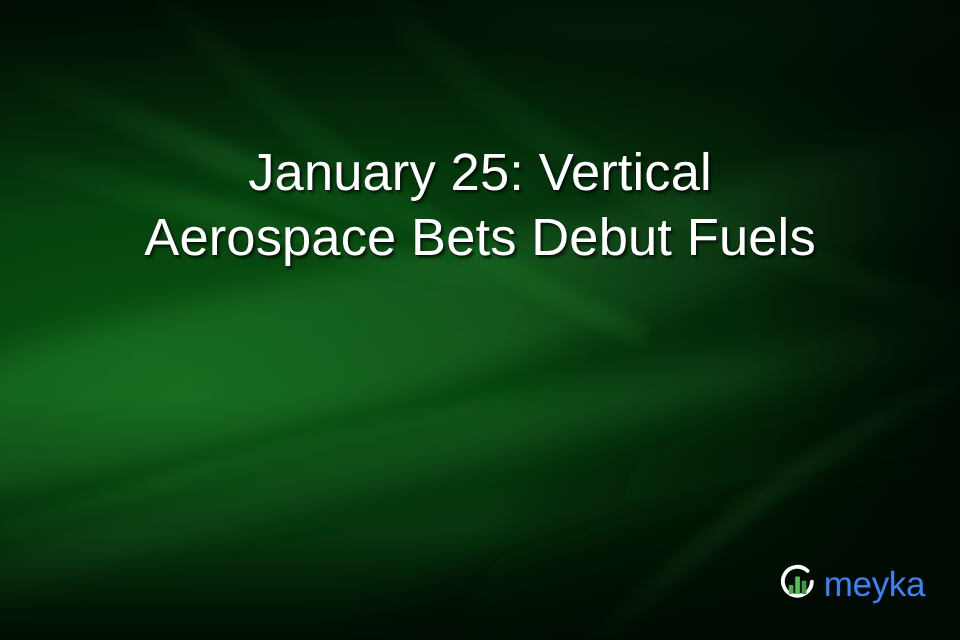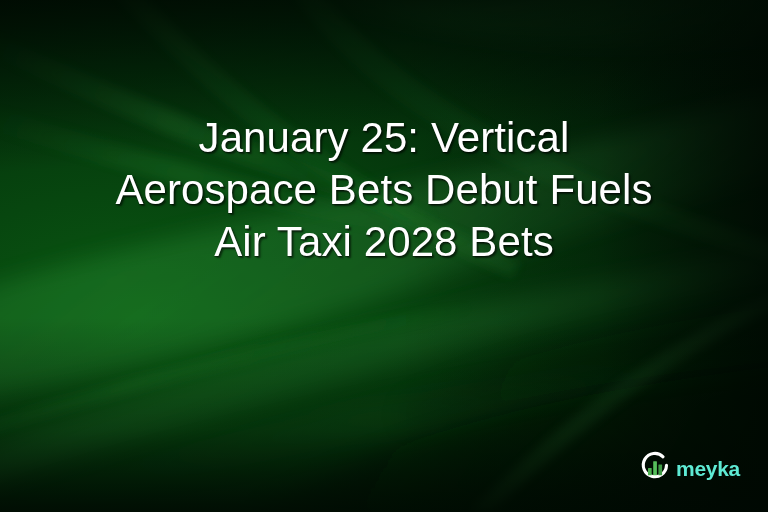--- a/index.html
+++ b/index.html
@@ -57,23 +57,23 @@
   .logo {
     position: absolute;
     right: 28px;
     bottom: 28px;
     display: flex;
     align-items: center;
     gap: 4px;
   }
   .logo-mark { width: 34px; height: 34px; display: block; }
   .logo-word {
-    color: #5eead4;
-    font-size: 21px;
-    font-weight: 700;
+    color: #3b82f6;
+    font-size: 28px;
+    font-weight: 400;
     letter-spacing: -0.3px;
     line-height: 1;
     position: relative;
     top: 1px;
   }
 </style>
 </head>
 <body>
 
 <div id="card">
@@ -135,21 +135,20 @@
 
       <path d="M470,512 C 580,400 680,330 830,268 L830,282 C 690,344 596,414 492,512 Z" fill="url(#streakA)" filter="url(#soft)" opacity="0.5"></path>
     </svg>
   </div>
 
   <div class="bg-vignette"></div>
 
   <div class="title-wrap">
     <div class="title-line">January 25: Vertical</div>
     <div class="title-line">Aerospace Bets Debut Fuels</div>
-    <div class="title-line">Air Taxi 2028 Bets</div>
   </div>
 
   <div class="logo">
     <svg class="logo-mark" viewBox="0 0 34 34" xmlns="http://www.w3.org/2000/svg">
 
       <path d="M26.4 8.0 A 11.6 11.6 0 1 0 28.6 17.0" fill="none" stroke="#ffffff" stroke-width="3.1" stroke-linecap="round" transform="rotate(-8 17 17)"></path>
 
       <rect x="10.0" y="18.0" width="3.7" height="7.2" rx="0.5" fill="#4caf50"></rect>
       <rect x="15.2" y="11.2" width="3.7" height="14.0" rx="0.5" fill="#56bf5b"></rect>
       <rect x="20.4" y="14.6" width="3.7" height="10.6" rx="0.5" fill="#3f9a45"></rect>

